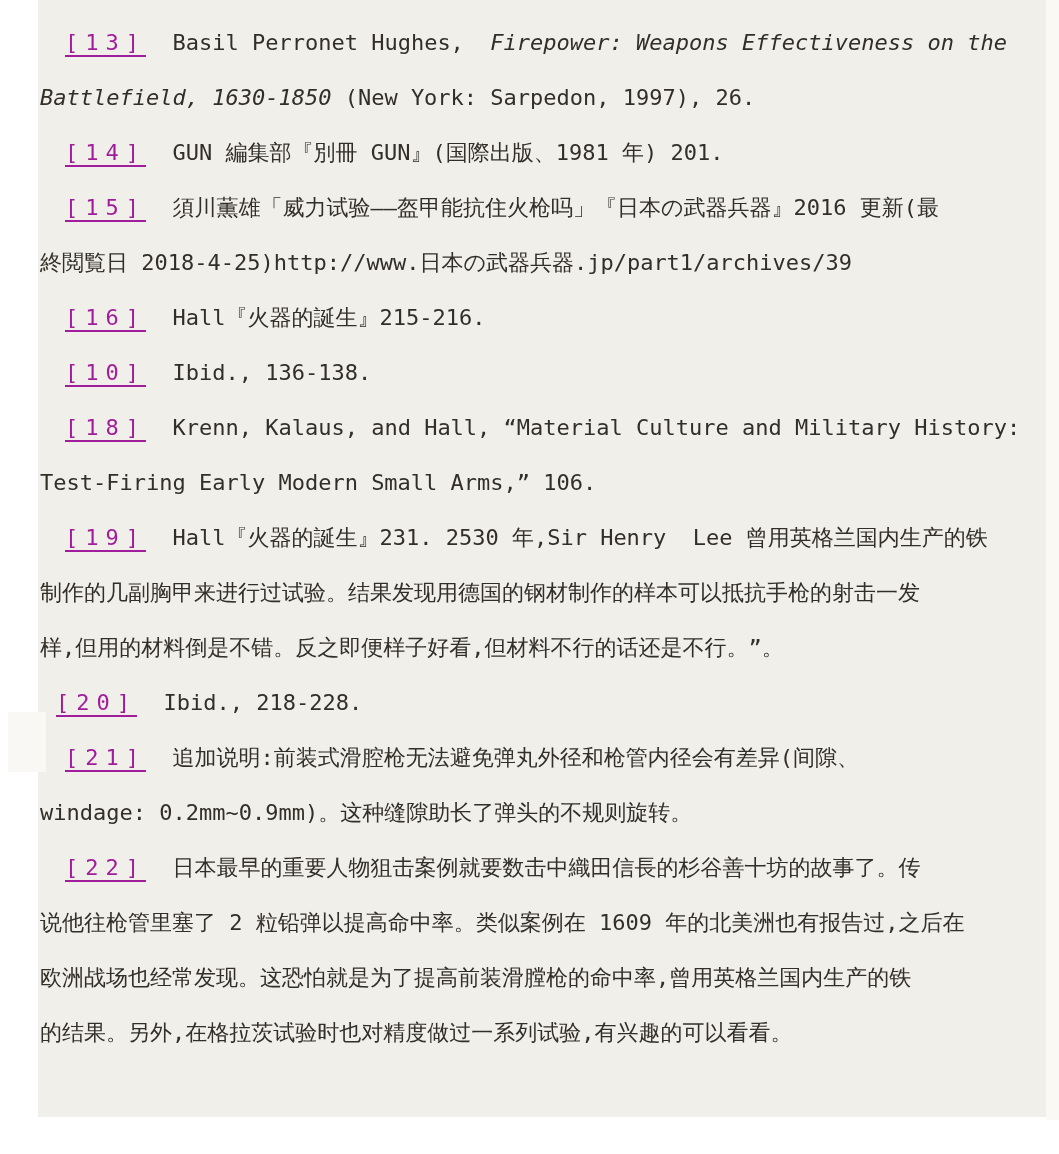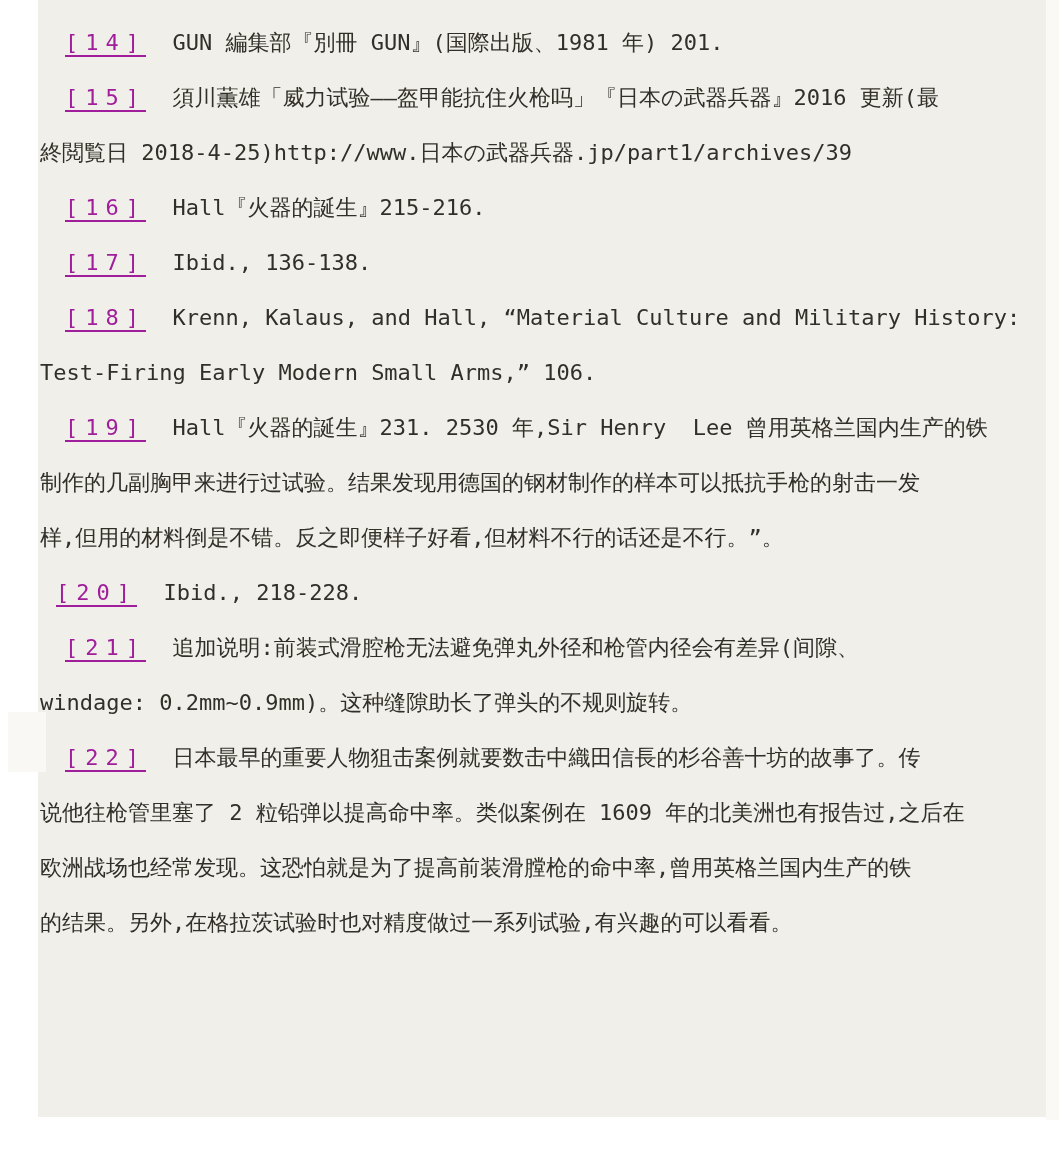--- a/index.html
+++ b/index.html
@@ -72,32 +72,36 @@
 </style>
 </head>
 <body>
 
 <div class="page">
   <span class="remnant r1"></span>
   <span class="remnant r2"></span>
   <span class="remnant r3"></span>
 
   <div class="content" id="doc">
+      <div class="para para-13">
+        <div class="line first"><a class="note-link">[13]</a><span class="seg-plain">  Basil Perronet Hughes,  </span><span class="seg-italic">Firepower: Weapons Effectiveness on the</span></div>
+        <div class="line"><span class="seg-italic">Battlefield, 1630-1850</span><span class="seg-plain"> (New York: Sarpedon, 1997), 26.</span></div>
+      </div>
       <div class="para para-14">
         <div class="line first"><a class="note-link">[14]</a><span class="seg-plain">  GUN 編集部『別冊 GUN』(国際出版、1981 年) 201.</span></div>
       </div>
       <div class="para para-15">
         <div class="line first"><a class="note-link">[15]</a><span class="seg-plain">  須川薫雄「威力试验——盔甲能抗住火枪吗」『日本の武器兵器』2016 更新(最</span></div>
         <div class="line"><span class="seg-plain">終閲覧日 2018-4-25)http://www.日本の武器兵器.jp/part1/archives/39</span></div>
       </div>
       <div class="para para-16">
         <div class="line first"><a class="note-link">[16]</a><span class="seg-plain">  Hall『火器的誕生』215-216.</span></div>
       </div>
       <div class="para para-17">
-        <div class="line first"><a class="note-link">[17]</a><span class="seg-plain">  Ibid., 136-138.</span></div>
+        <div class="line first"><a class="note-link">[10]</a><span class="seg-plain">  Ibid., 136-138.</span></div>
       </div>
       <div class="para para-18">
         <div class="line first"><a class="note-link">[18]</a><span class="seg-plain">  Krenn, Kalaus, and Hall, “Material Culture and Military History:</span></div>
         <div class="line"><span class="seg-plain">Test-Firing Early Modern Small Arms,” 106.</span></div>
       </div>
       <div class="para para-19">
         <div class="line first"><a class="note-link">[19]</a><span class="seg-plain">  Hall『火器的誕生』231. 2530 年,Sir Henry  Lee 曾用英格兰国内生产的铁</span></div>
         <div class="line"><span class="seg-plain">制作的几副胸甲来进行过试验。结果发现用德国的钢材制作的样本可以抵抗手枪的射击一发</span></div>
         <div class="line"><span class="seg-plain">样,但用的材料倒是不错。反之即便样子好看,但材料不行的话还是不行。”。</span></div>
       </div>

